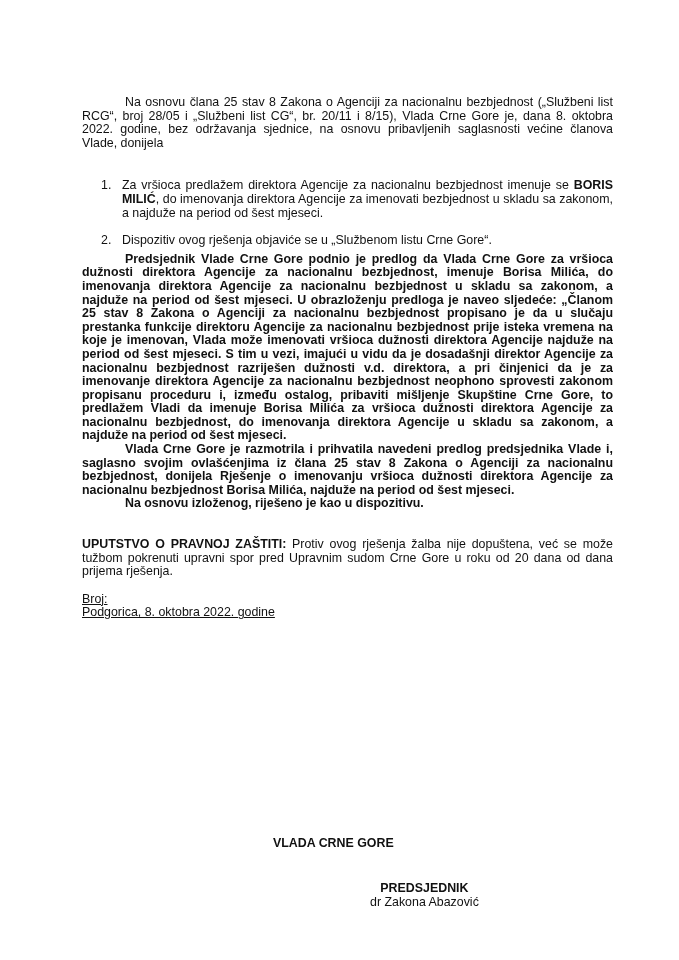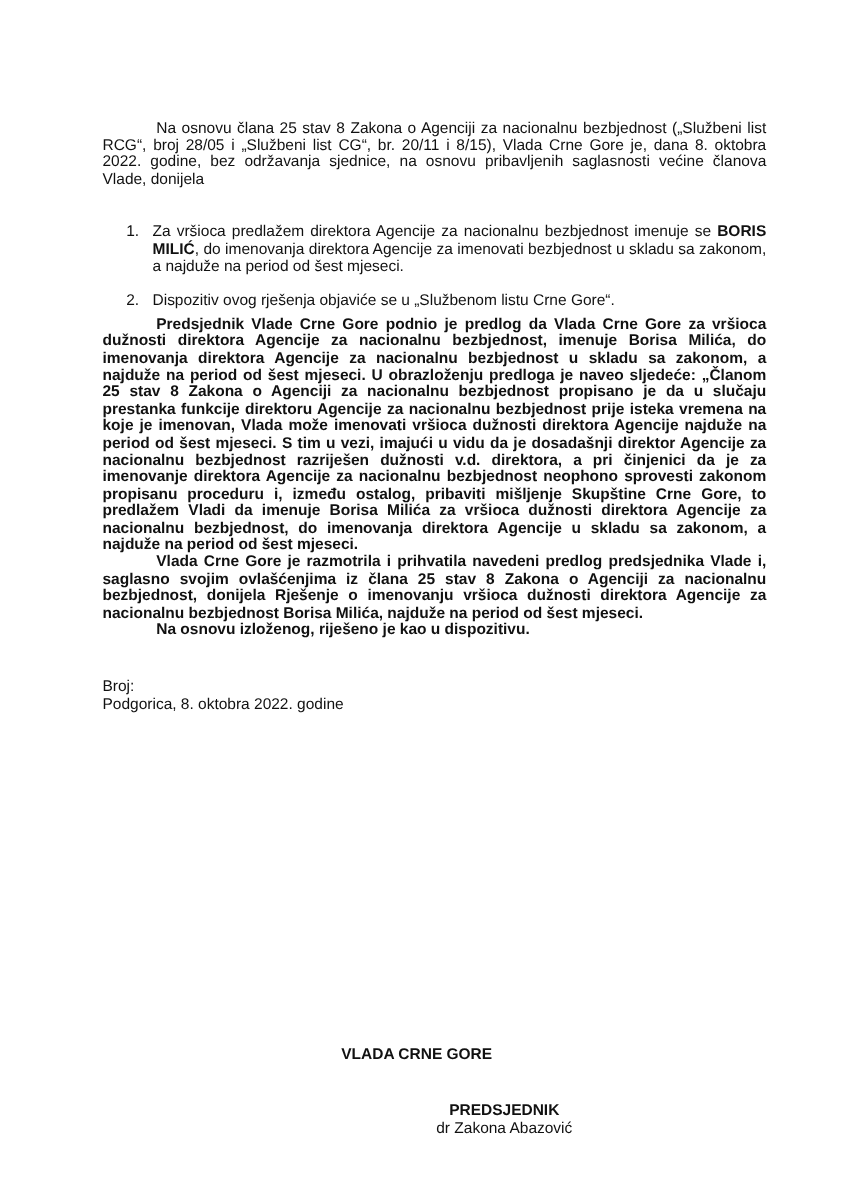--- a/index.html
+++ b/index.html
@@ -11,23 +11,23 @@
   .bold { font-weight: bold; }
   .title { margin-top: 17px; font-weight: bold; text-align: center; line-height: 13.6px; }
   .title .spaced { letter-spacing: 2.2px; }
   .list { margin-top: 29px; }
   .li { position: relative; padding-left: 40px; text-align: justify; }
   .li .num { position: absolute; left: 19px; top: 0; }
   .li + .li { margin-top: 14px; }
   .obraz { margin-top: 14px; font-weight: bold; text-align: center; letter-spacing: 2.6px; }
   .reason { margin-top: 5px; font-weight: bold; }
   .legal { margin-top: 27px; }
-  .broj { margin-top: 32px; }
+  .broj { margin-top: 14px; text-decoration: underline; }
   .vlada { position: absolute; left: 273px; top: 836px; font-weight: bold; }
-  .pred { position: absolute; left: 349px; top: 882px; text-align: center; line-height: 13.6px; }
+  .pred { position: absolute; left: 370px; top: 882px; text-align: center; line-height: 13.6px; }
 </style>
 </head>
 <body>
 
 <div class="page">
   <p class="indent">Na osnovu člana 25 stav 8 Zakona o Agenciji za nacionalnu bezbjednost („Službeni list RCG“, broj 28/05 i „Službeni list CG“, br. 20/11 i 8/15), Vlada Crne Gore je, dana 8. oktobra 2022. godine, bez održavanja sjednice, na osnovu pribavljenih saglasnosti većine članova Vlade, donijela</p>
 
 
   <div class="list">
     <div class="li">
@@ -40,20 +40,21 @@
     </div>
   </div>
 
 
   <div class="reason">
     <p class="indent">Predsjednik Vlade Crne Gore podnio je predlog da Vlada Crne Gore za vršioca dužnosti direktora Agencije za nacionalnu bezbjednost, imenuje Borisa Milića, do imenovanja direktora Agencije za nacionalnu bezbjednost u skladu sa zakonom, a najduže na period od šest mjeseci. U obrazloženju predloga je naveo sljedeće: „Članom 25 stav 8  Zakona o Agenciji za nacionalnu bezbjednost propisano je da u slučaju prestanka funkcije direktoru Agencije za nacionalnu bezbjednost prije isteka vremena na koje je imenovan, Vlada može imenovati vršioca dužnosti direktora Agencije najduže na period od šest mjeseci. S tim u vezi, imajući u vidu da je dosadašnji direktor Agencije za nacionalnu bezbjednost razriješen dužnosti v.d. direktora, a pri činjenici da je za imenovanje direktora Agencije za nacionalnu bezbjednost neophono sprovesti zakonom propisanu proceduru i, između ostalog, pribaviti  mišljenje Skupštine Crne Gore, to predlažem Vladi da imenuje Borisa Milića za vršioca dužnosti direktora Agencije za nacionalnu bezbjednost, do imenovanja direktora Agencije u skladu sa zakonom, a najduže na period od šest mjeseci.</p>
     <p class="indent">Vlada Crne Gore je razmotrila i prihvatila navedeni predlog predsjednika Vlade i, saglasno svojim ovlašćenjima iz člana 25 stav 8 Zakona o Agenciji za nacionalnu bezbjednost, donijela Rješenje o imenovanju vršioca dužnosti direktora Agencije za nacionalnu bezbjednost Borisa Milića, najduže na period od šest mjeseci.</p>
     <p class="indent">Na osnovu izloženog, riješeno je kao u dispozitivu.</p>
   </div>
 
+  <p class="legal"><span class="bold">UPUTSTVO O PRAVNOJ ZAŠTITI:</span><span> Protiv ovog rješenja žalba nije dopuštena, već se može tužbom pokrenuti upravni spor pred Upravnim sudom Crne Gore u roku od 20 dana od dana prijema rješenja.</span></p>
 
   <div class="broj">
     <div>Broj:</div>
     <div>Podgorica, 8. oktobra 2022. godine</div>
   </div>
 </div>
 
 <div class="vlada">VLADA CRNE GORE</div>
 
 <div class="pred">

